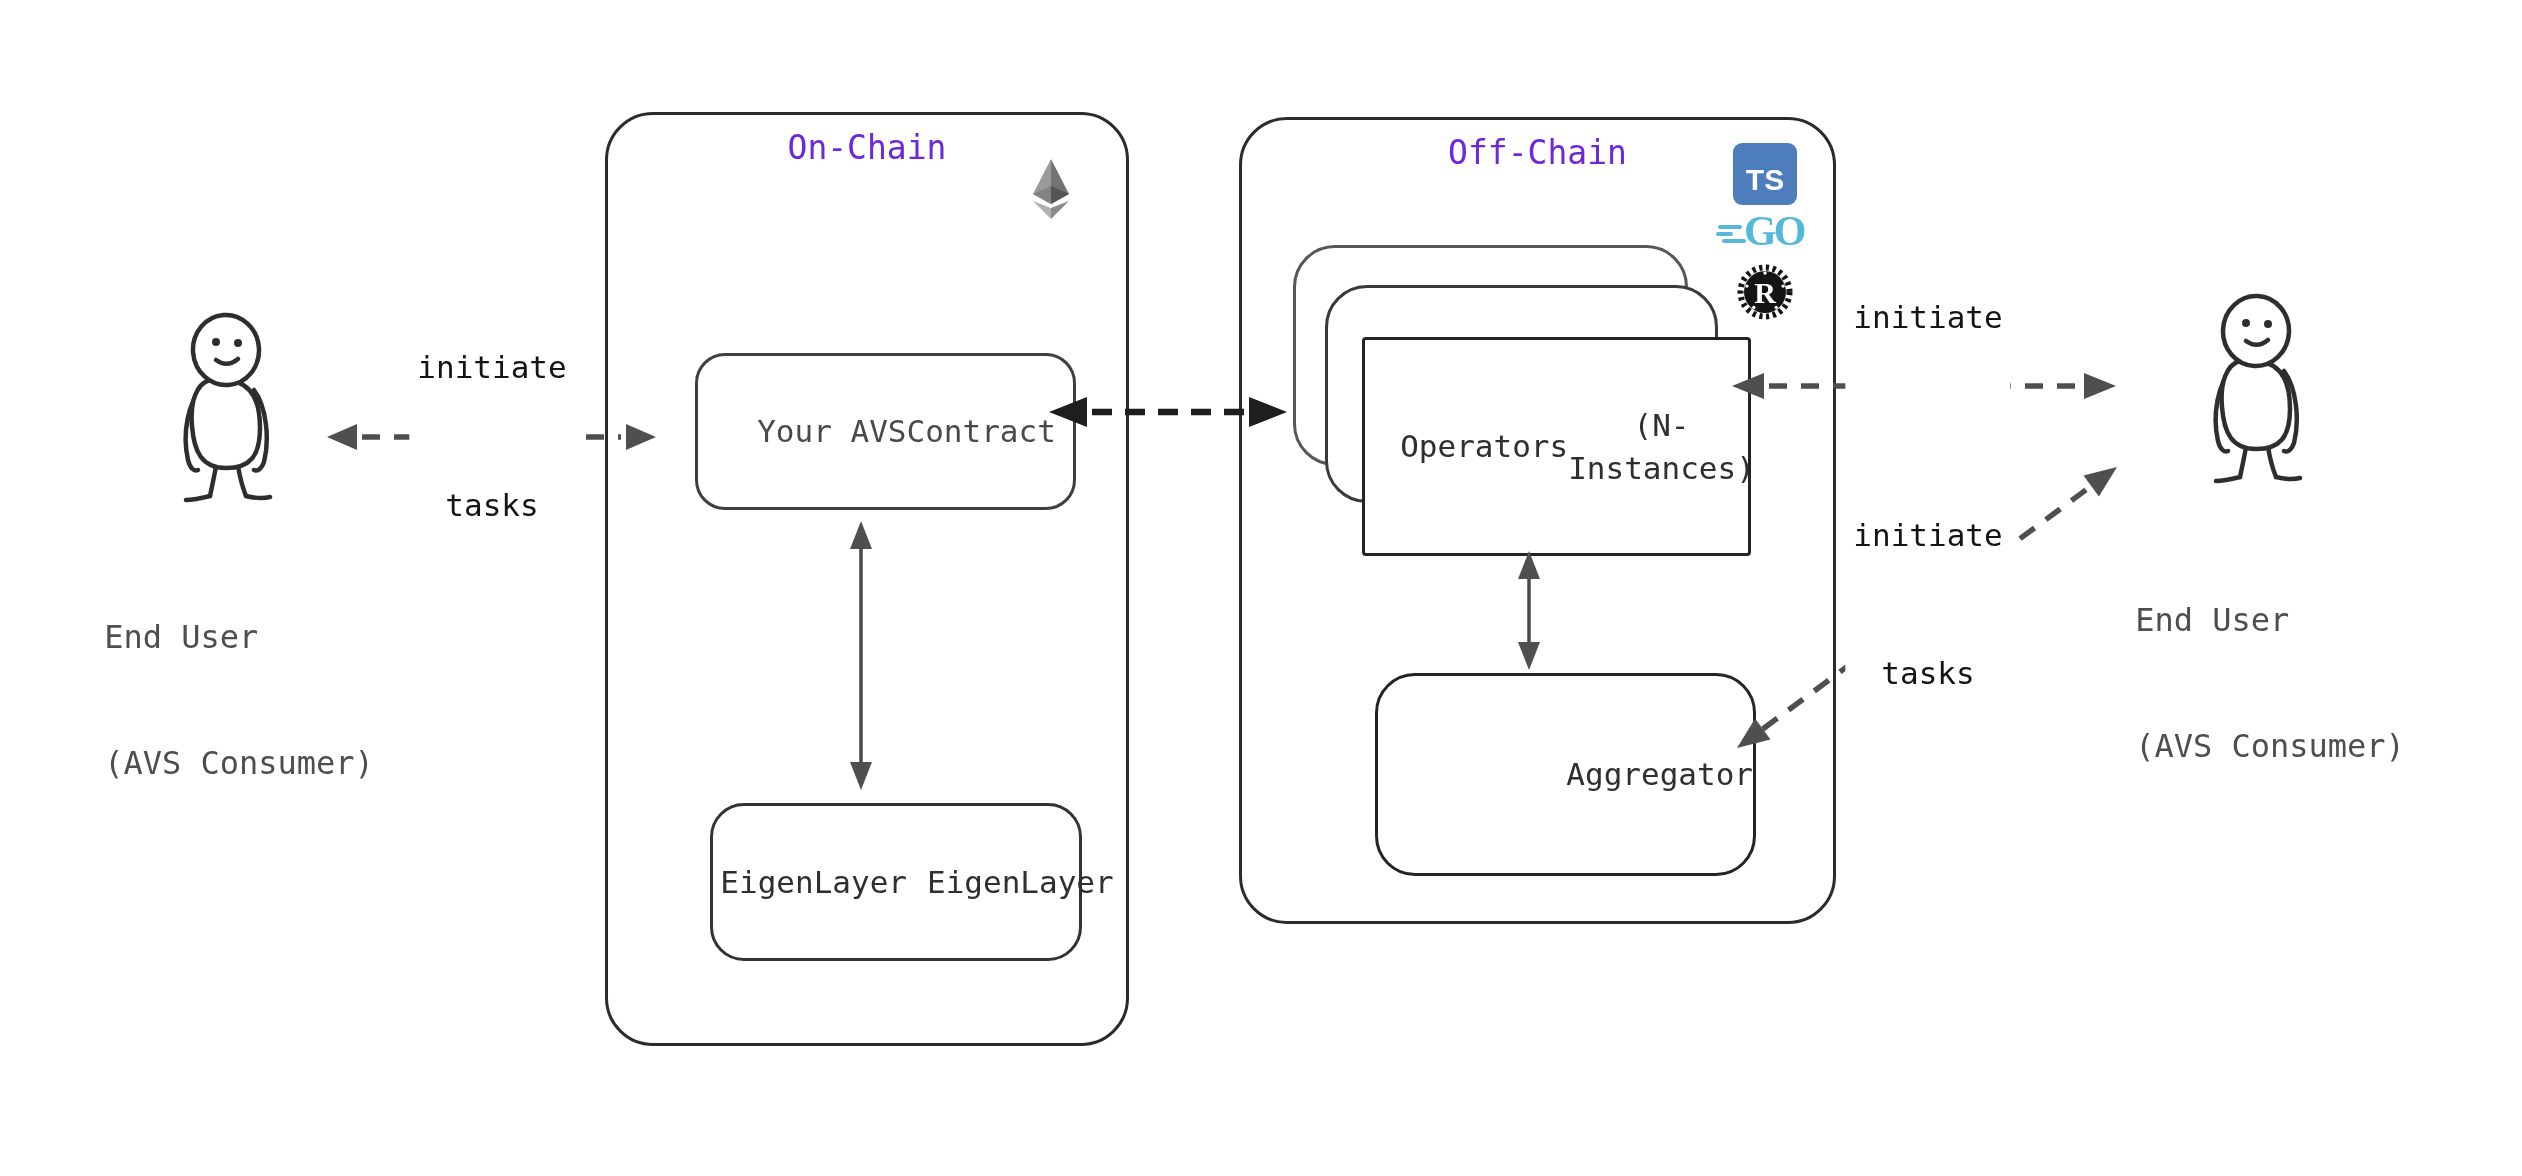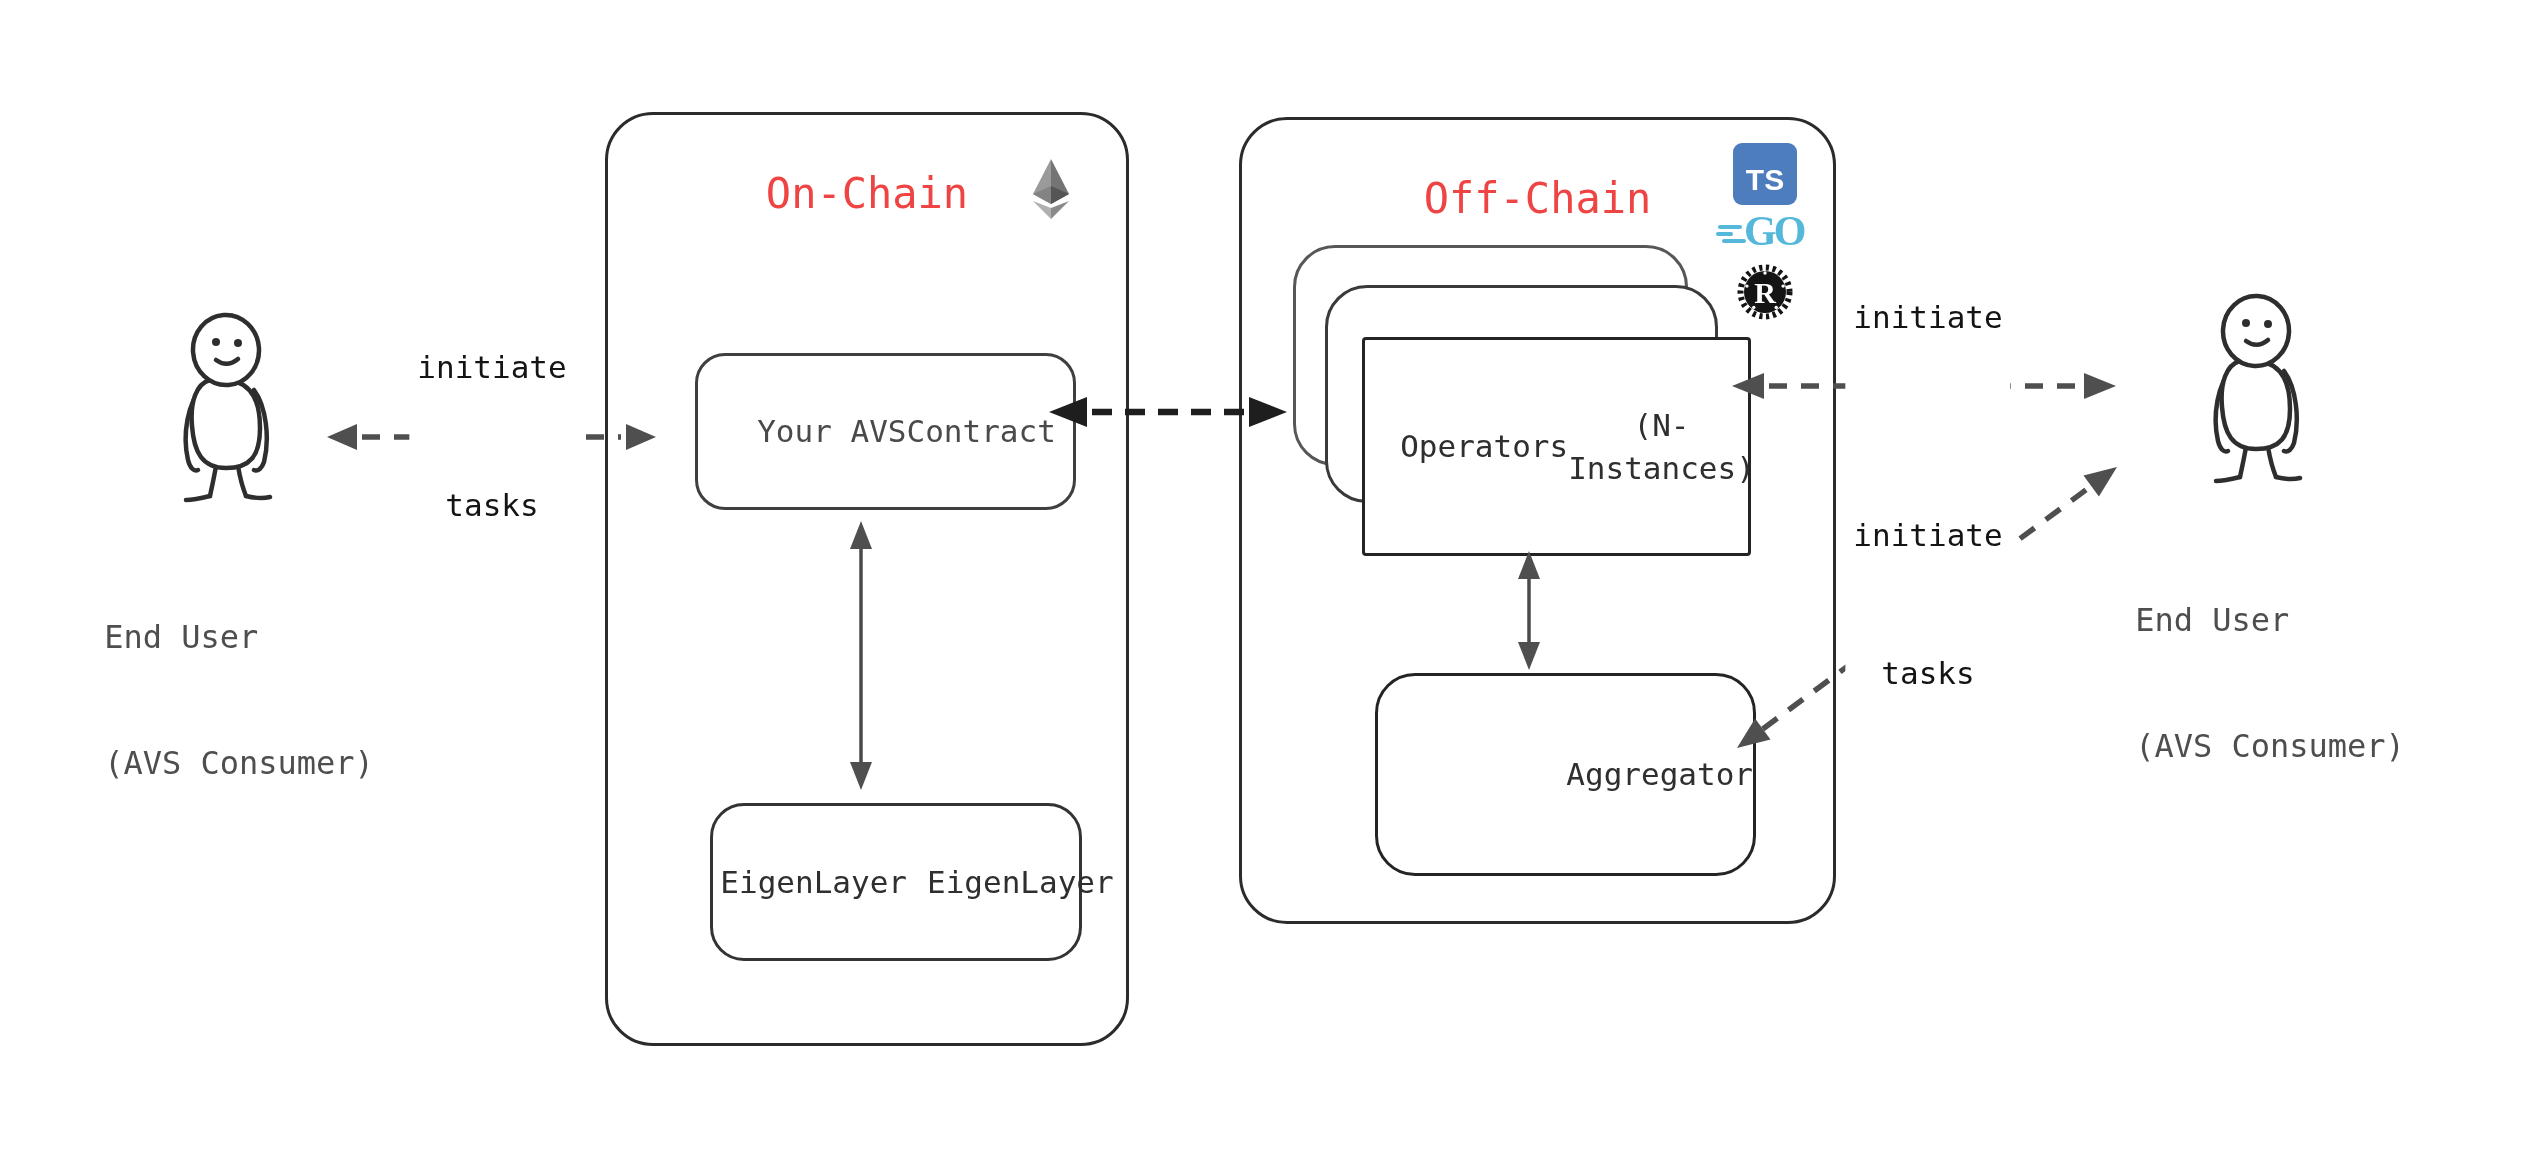--- a/index.html
+++ b/index.html
@@ -1,19 +1,19 @@
 <!DOCTYPE html>
 <html><head>
 <meta charset="utf-8">
 <style>
   html,body{margin:0;padding:0;background:#fff;}
   .canvas{position:relative;width:2522px;height:1176px;background:#ffffff;overflow:hidden;
           font-family:"DejaVu Sans Mono","Liberation Mono",monospace;}
   .container{position:absolute;border:3px solid #2b2b2b;border-radius:48px;background:transparent;z-index:1;}
-  .ctitle{position:absolute;top:13px;left:0;right:0;text-align:center;font-size:42px;color:#ef4444;margin-top:41px;}
+  .ctitle{position:absolute;top:13px;left:0;right:0;text-align:center;font-size:33px;color:#6d28d9;}
   .box{position:absolute;border:3px solid #333;border-radius:34px;background:#fff;z-index:2;
        display:flex;align-items:center;justify-content:center;
        font-size:31px;line-height:43px;color:#2f2f2f;text-align:center;padding-left:42px;}
   .overlay{position:absolute;left:0;top:0;z-index:5;pointer-events:none;}
   .dash-gray{stroke:#4f4f4f;stroke-width:5.5;stroke-dasharray:18 14;fill:none;}
   .dash-dark{stroke:#1e1e1e;stroke-width:6.5;stroke-dasharray:20 13;fill:none;}
   .solid-gray{stroke:#4a4a4a;stroke-width:3.5;fill:none;}
   .head-gray{fill:#4f4f4f;}
   .head-dark{fill:#1e1e1e;}
   .arrow-label{position:absolute;transform:translate(-50%,-50%);background:#fff;z-index:6;

